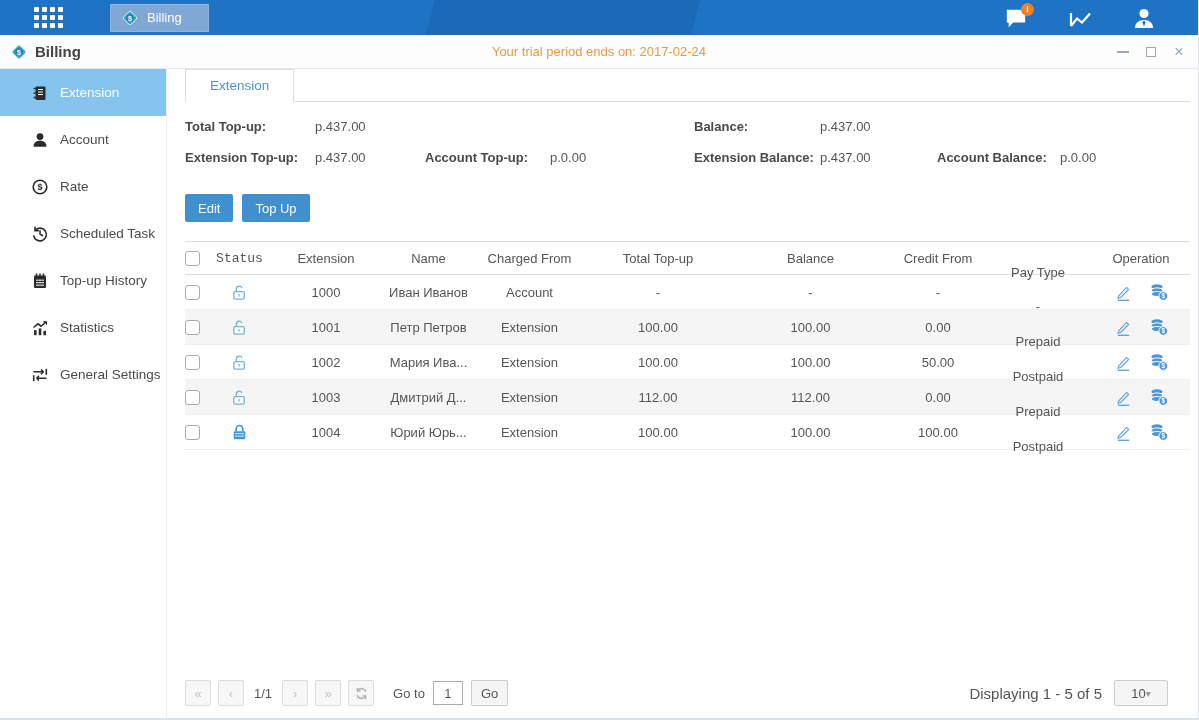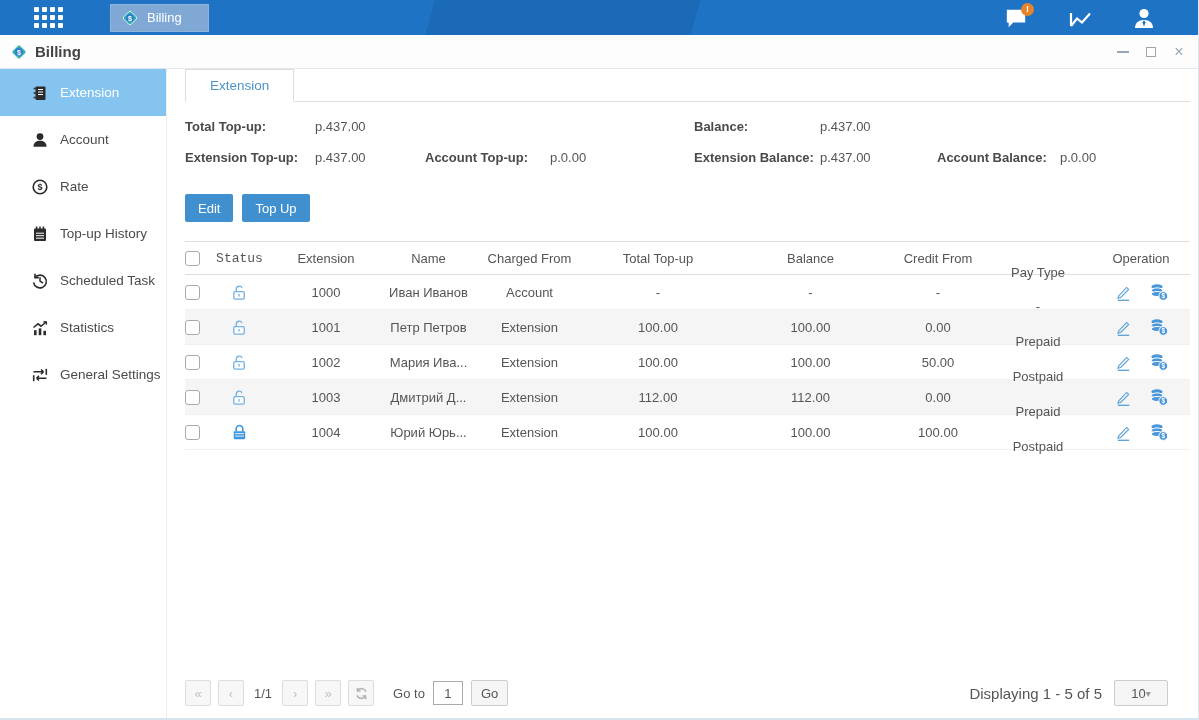--- a/index.html
+++ b/index.html
@@ -140,20 +140,21 @@
 
   <div class="titlebar">
     <div class="titlebar-left">
       <svg width="18" height="18" viewBox="0 0 20 20">
         <rect x="4.2" y="4.2" width="11.6" height="11.6" rx="2" transform="rotate(45 10 10)" fill="#2cb1a6" stroke="#bcd7ea" stroke-width="1"></rect>
         <circle cx="10" cy="10" r="4.4" fill="#2f7fd0"></circle>
         <text x="10" y="12.8" text-anchor="middle" font-size="8" font-weight="bold" fill="#fff">$</text>
       </svg>
       <span class="title-text">Billing</span>
     </div>
+    <div class="trial-notice">Your trial period ends on: 2017-02-24</div>
     <div class="win-controls">
       <span class="wc wc-min">
           <i></i>
         </span>
       <span class="wc wc-max">
           <i></i>
         </span>
       <span class="wc wc-close">×</span>
     </div>
   </div>
@@ -178,33 +179,33 @@
       </div>
       <div class="side-item">
         <svg width="17" height="18" viewBox="0 0 18 18">
           <circle cx="9" cy="9" r="6.8" fill="none" stroke="#2b2b2b" stroke-width="1.6"></circle>
           <text x="9" y="12.2" text-anchor="middle" font-size="9" font-weight="bold" fill="#2b2b2b">$</text>
         </svg>
         <span>Rate</span>
       </div>
       <div class="side-item">
         <svg width="17" height="18" viewBox="0 0 18 18">
+          <path d="M4 5.4 A6.4 6.4 0 1 1 2.6 10.4" fill="none" stroke="#2b2b2b" stroke-width="1.6"></path>
+          <path d="M4 1.8 V5.6 H7.8" fill="none" stroke="#2b2b2b" stroke-width="1.6"></path>
+          <path d="M9 5.3 V9.2 L12 11" fill="none" stroke="#2b2b2b" stroke-width="1.5"></path>
+        </svg>
+        <span>Scheduled Task</span>
+      </div>
+      <div class="side-item">
+        <svg width="17" height="18" viewBox="0 0 18 18">
           <rect x="3" y="3.6" width="12" height="12.4" rx="1" fill="#2b2b2b"></rect>
           <path d="M5.6 1.4 v3 M9 1.4 v3 M12.4 1.4 v3" stroke="#2b2b2b" stroke-width="1.6"></path>
           <path d="M5 8.2 h8 M5 10.7 h8 M5 13.2 h8" stroke="#fff" stroke-width="1"></path>
         </svg>
         <span>Top-up History</span>
-      </div>
-      <div class="side-item">
-        <svg width="17" height="18" viewBox="0 0 18 18">
-          <path d="M4 5.4 A6.4 6.4 0 1 1 2.6 10.4" fill="none" stroke="#2b2b2b" stroke-width="1.6"></path>
-          <path d="M4 1.8 V5.6 H7.8" fill="none" stroke="#2b2b2b" stroke-width="1.6"></path>
-          <path d="M9 5.3 V9.2 L12 11" fill="none" stroke="#2b2b2b" stroke-width="1.5"></path>
-        </svg>
-        <span>Scheduled Task</span>
       </div>
       <div class="side-item">
         <svg width="17" height="18" viewBox="0 0 18 18">
           <path d="M2.5 8.5 L7 4.8 L10 7.2 L15 3" fill="none" stroke="#2b2b2b" stroke-width="1.5"></path>
           <path d="M15.5 2.6 l-3.2 .2 M15.5 2.6 l-.2 3.2" stroke="#2b2b2b" stroke-width="1.3"></path>
           <rect x="3" y="11.2" width="2.6" height="5" fill="#2b2b2b"></rect>
           <rect x="7.7" y="9.4" width="2.6" height="6.8" fill="#2b2b2b"></rect>
           <rect x="12.4" y="11.8" width="2.6" height="4.4" fill="#2b2b2b"></rect>
         </svg>
         <span>Statistics</span>

